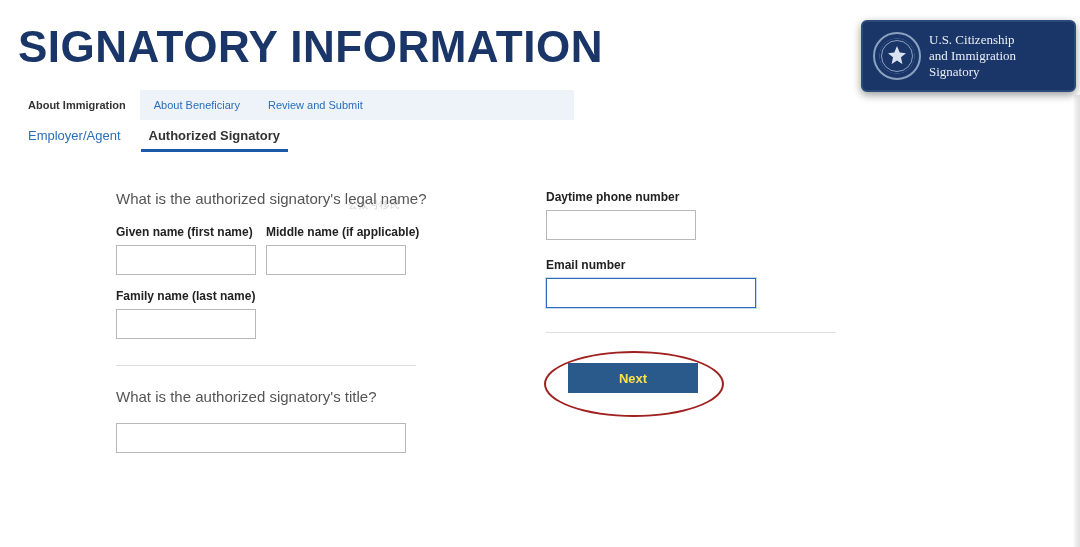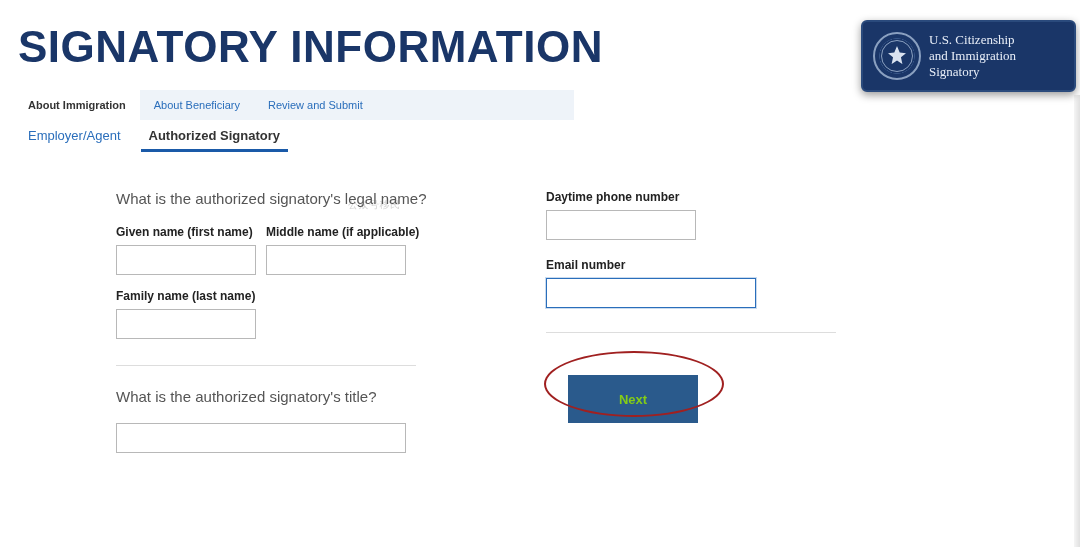--- a/index.html
+++ b/index.html
@@ -176,25 +176,25 @@
   }
   .next-wrap {
     position: relative;
     width: 180px;
     height: 64px;
     margin-top: -4px;
   }
   .next-btn {
     position: absolute;
     left: 22px;
-    top: 24px;
+    top: 12px;
     width: 130px;
-    height: 48px;
+    height: 30px;
     background: #2a5a8c;
-    color: #84cc16;
+    color: #fde047;
     border: none;
     font-size: 13px;
     font-weight: 600;
     cursor: pointer;
   }
   .circle-annot {
     position: absolute;
     left: -2px;
     top: 0;
     width: 180px;

